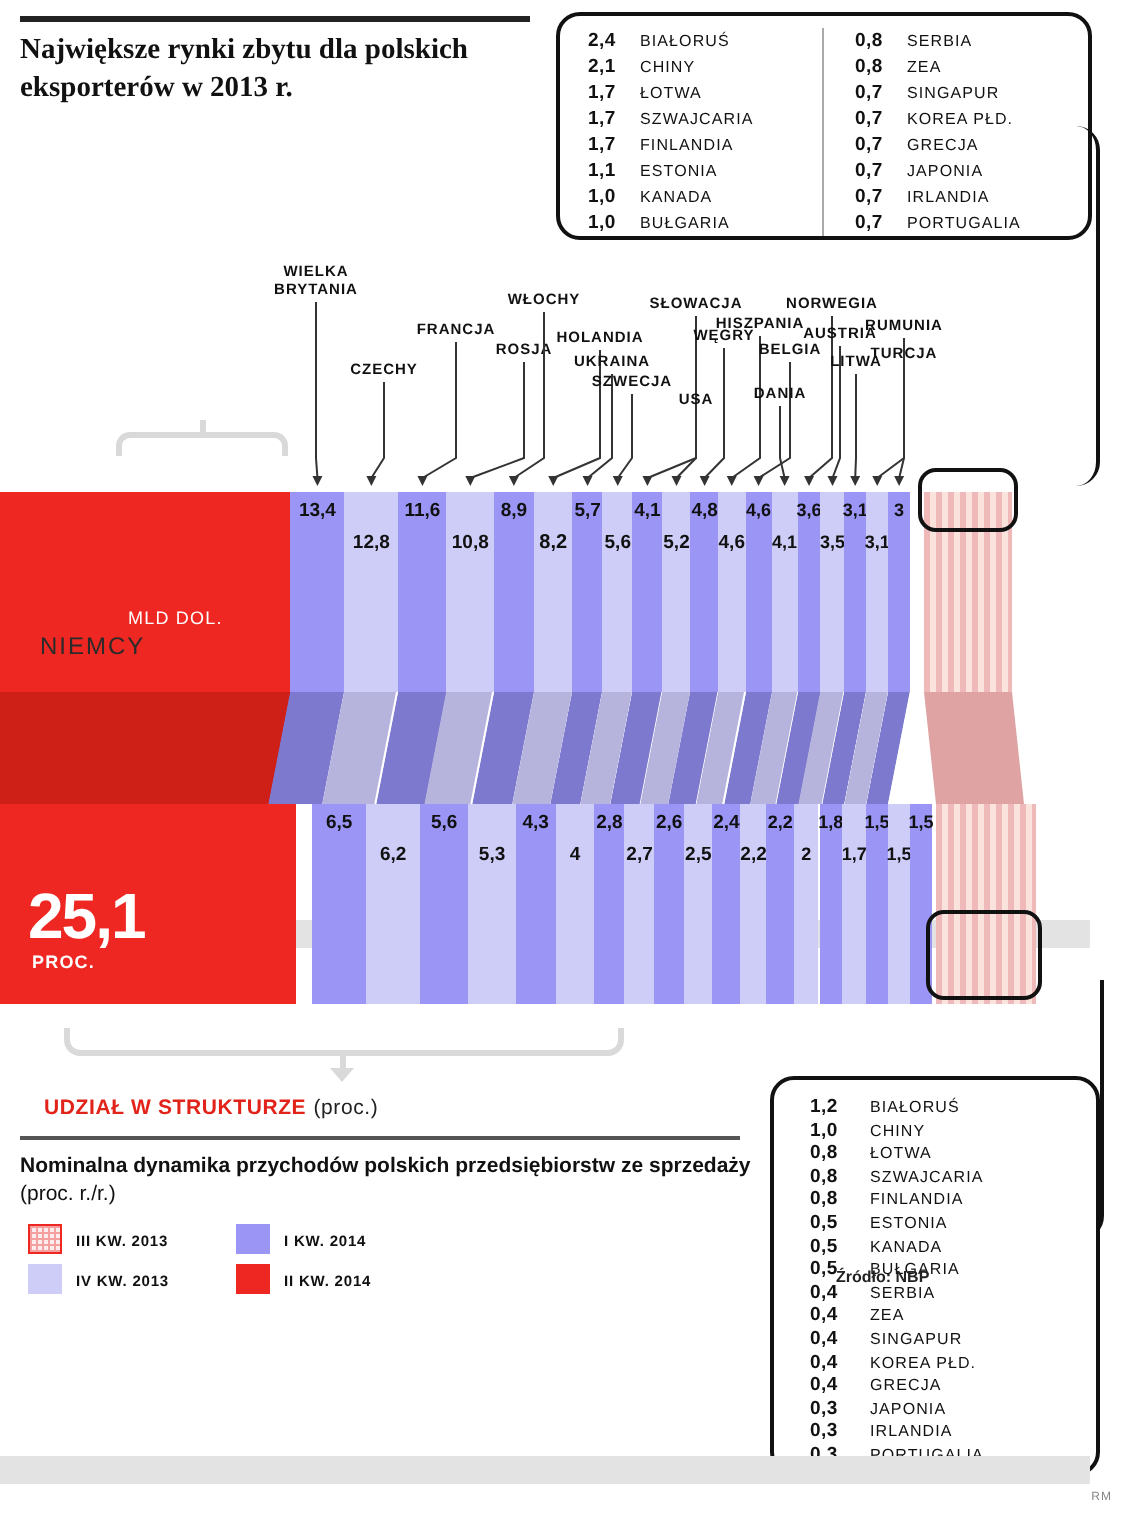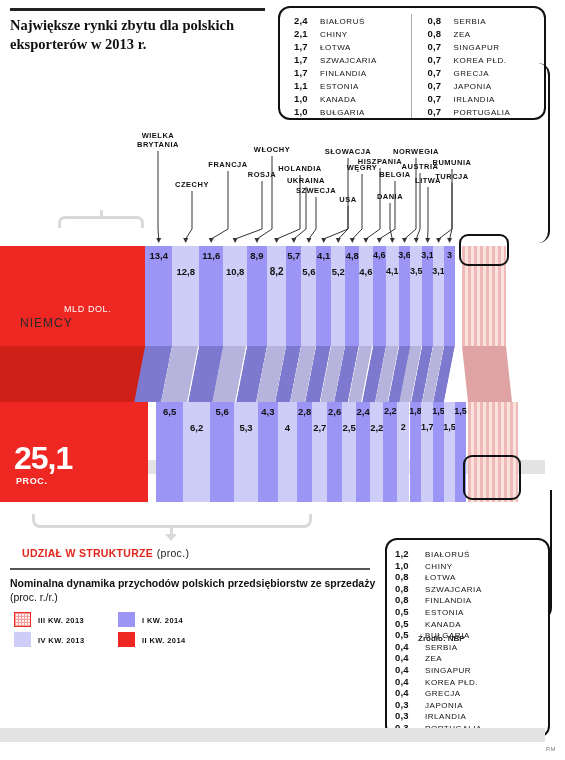--- a/index.html
+++ b/index.html
@@ -28,21 +28,21 @@
   }
   .dbox-top { left:278px; top:6px; width:268px; height:114px; padding:6px 0 0 0; }
   .dbox-top .cols { display:flex; height:100%; }
   .dbox-top .col { flex:1; padding-left:14px; }
   .dbox-top .col:nth-child(2){ border-left:1.5px solid #aaa; padding-left:16px; }
   .drow { display:flex; align-items:baseline; height:13px; line-height:13px; }
   .dval { width:26px; font-size:9.5px; font-weight:bold; color:#111; letter-spacing:0.2px;}
   .dname { font-size:8px; letter-spacing:0.55px; color:#111; }
 
   .dbox-bot { left:385px; top:538px; width:165px; height:200px; padding:8px 0 0 0; }
-  .dbox-bot .col { padding-left:8px; }
+  .dbox-bot .col { padding-left:18px; }
   .dbox-bot .drow { height:11.6px; line-height:11.6px; }
   .dbox-bot .dval { width:30px; }
 
   
   .conn { position:absolute; border:2px solid #111; background:transparent; }
   .conn-top { left:502px; top:63px; width:48px; height:180px; border-left:none; border-top:none;
               border-radius:0 12px 12px 0; border-bottom:none;}
   .conn-bot { left:468px; top:490px; width:84px; height:130px; border:2px solid #111;
               border-left:none; border-top:none; border-radius:0 0 12px 0; border-bottom:none;}
 

